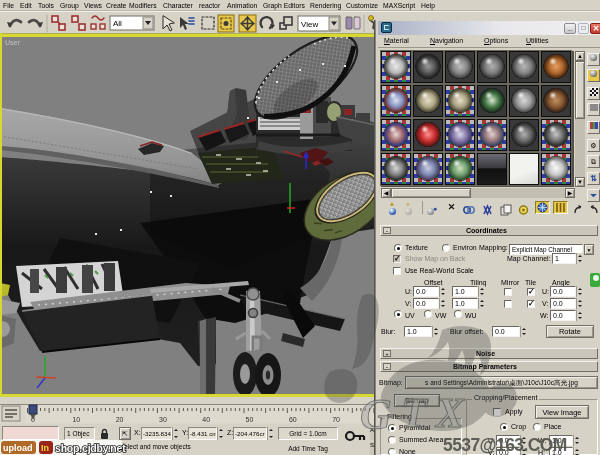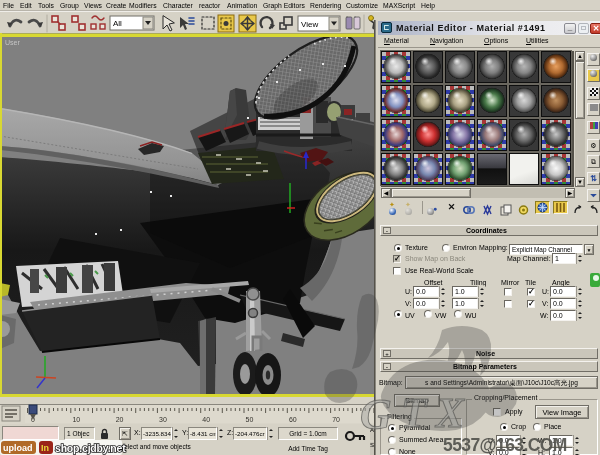--- a/index.html
+++ b/index.html
@@ -422,21 +422,20 @@
       </svg>
  <div class="abs" style="left:370px;top:3px;width:6px;height:13px;background:#cac6ba;font-size:6px;overflow:hidden">A</div>
  <div class="abs" style="left:370px;top:18px;width:6px;height:13px;background:#cac6ba;font-size:6px;overflow:hidden">S</div>
 </div>
 
 <div id="me" class="abs" style="left:375px;top:20px;width:225px;height:435px;background:#d6d2c6;border-left:1px solid #8a877e;box-shadow:-1px 0 0 #55524a">
  <div class="abs" style="left:2px;top:1px;width:223px;height:14px;background:linear-gradient(90deg,#a8b0c4,#e8e8ec 55%,#f0f0f2)">
   <div class="abs" style="left:3px;top:1px;width:11px;height:11px;background:#2a6a8a;border:1px solid #0a2a3a;border-radius:2px">
     <div class="abs" style="left:2px;top:2px;width:5px;height:5px;border:1.5px solid #cfe8e8;border-right:none;border-radius:1px"></div>
   </div>
-  <div class="abs" style="left:18px;top:1.5px;font-size:9px;font-weight:bold;color:#111;letter-spacing:0.55px;white-space:nowrap">Material Editor - Material #1491</div>
   <div class="abs" style="left:186px;top:2px;width:12px;height:11px;background:linear-gradient(180deg,#f2f2f2,#c8c8cc);border:1px solid #8a8a92;border-radius:2px;font-size:8px;text-align:center;line-height:8px;font-weight:bold">_</div>
   <div class="abs" style="left:200px;top:2px;width:11px;height:11px;background:#eceff2;border:1px solid #b0b4ba;border-radius:2px">
           <div class="abs" style="left:2px;top:2px;width:5px;height:4px;border:1px solid #b8bcc2"></div>
         </div>
   <div class="abs" style="left:212px;top:2px;width:12px;height:11px;background:linear-gradient(180deg,#e87868,#c03828);border:1px solid #8a2015;border-radius:2px;color:#fff;font-size:8px;font-weight:bold;text-align:center;line-height:10px">✕</div>
  </div>
  <div class="abs" style="left:2px;top:15px;width:223px;height:13px;background:#d6d2c6;border-bottom:1px solid #9a968c">
   <span class="abs txt" style="left:6px;top:2px"><u>M</u>aterial</span>
   <span class="abs txt" style="left:52px;top:2px"><u>N</u>avigation</span>
   <span class="abs txt" style="left:106px;top:2px"><u>O</u>ptions</span>
@@ -571,20 +570,29 @@
    <span class="radio on abs" style="left:14px;top:68px"></span>
         <span class="abs txt" style="left:25px;top:70px">UV</span>
    <span class="radio abs" style="left:44px;top:68px"></span>
         <span class="abs txt" style="left:55px;top:70px">VW</span>
    <span class="radio abs" style="left:74px;top:68px"></span>
         <span class="abs txt" style="left:85px;top:70px">WU</span>
    <span class="abs txt" style="left:160px;top:70px">W:</span>
    <div class="field abs" style="left:170px;top:68px;width:26px;height:11px;line-height:10px">0.0</div>
         <div class="spin abs" style="left:196px;top:68px;height:11px"></div>
  </div>
+ <div class="abs" style="left:4px;top:305px;width:218px;height:14px">
+   <span class="abs txt" style="left:1px;top:3px">Blur:</span>
+   <div class="field abs" style="left:24px;top:1px;width:28px;height:11px;line-height:10px">1.0</div>
+        <div class="spin abs" style="left:52px;top:1px;height:11px"></div>
+   <span class="abs txt" style="left:70px;top:3px">Blur offset:</span>
+   <div class="field abs" style="left:112px;top:1px;width:28px;height:11px;line-height:10px">0.0</div>
+        <div class="spin abs" style="left:140px;top:1px;height:11px"></div>
+   <div class="btn3d abs" style="left:166px;top:0;width:48px;height:13px;font-size:7.5px;text-align:center;line-height:12px">Rotate</div>
+ </div>
  <div class="raised abs" style="left:4px;top:328px;width:218px;height:11px;background:#cac6ba">
    <div class="abs" style="left:2px;top:1px;width:8px;height:7px;border:1px solid #716e66;background:#d6d2c6;font-size:6px;line-height:6px;text-align:center">+</div>
    <div class="abs txt" style="left:95px;top:1px;font-weight:bold;font-size:7px">Noise</div>
  </div>
  <div class="raised abs" style="left:4px;top:341px;width:218px;height:11px;background:#cac6ba">
    <div class="abs" style="left:2px;top:1px;width:8px;height:7px;border:1px solid #716e66;background:#d6d2c6;font-size:7px;line-height:5px;text-align:center">-</div>
    <div class="abs txt" style="left:72px;top:1px;font-weight:bold;font-size:7px">Bitmap Parameters</div>
  </div>
  <div class="abs txt" style="left:3px;top:359px;font-size:7px">Bitmap:</div>
  <div class="btn3d abs" style="left:29px;top:356px;width:193px;height:13px;font-size:6.6px;text-align:center;line-height:12px;white-space:nowrap;overflow:hidden">s and Settings\Administrator\桌面\J10c\J10c高光.jpg</div>

